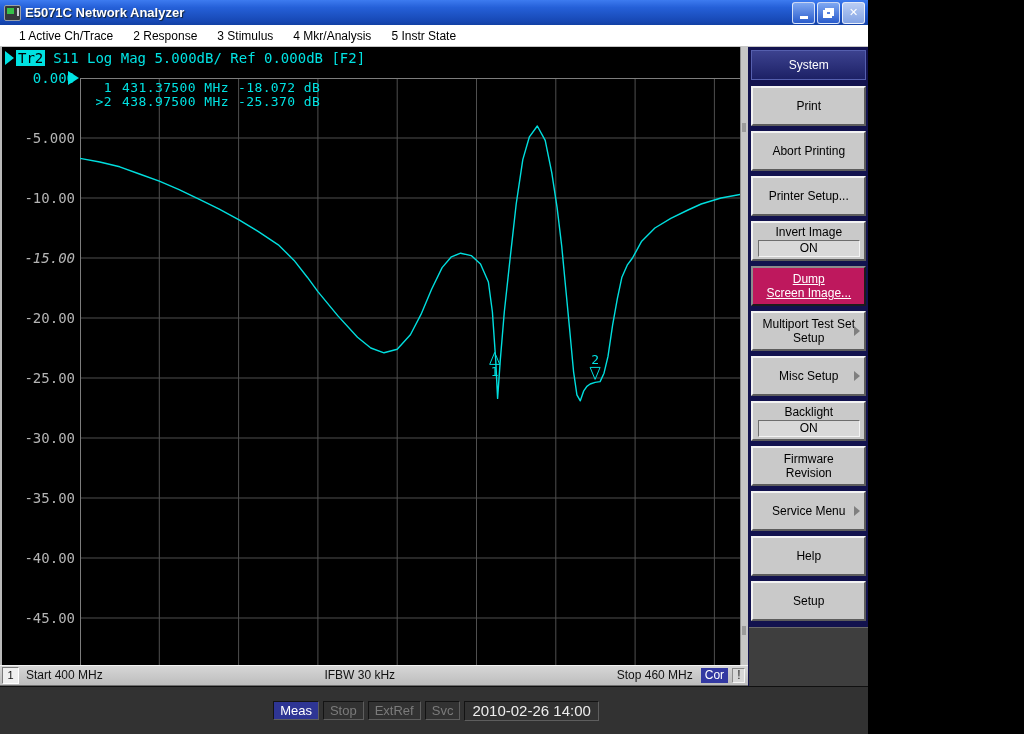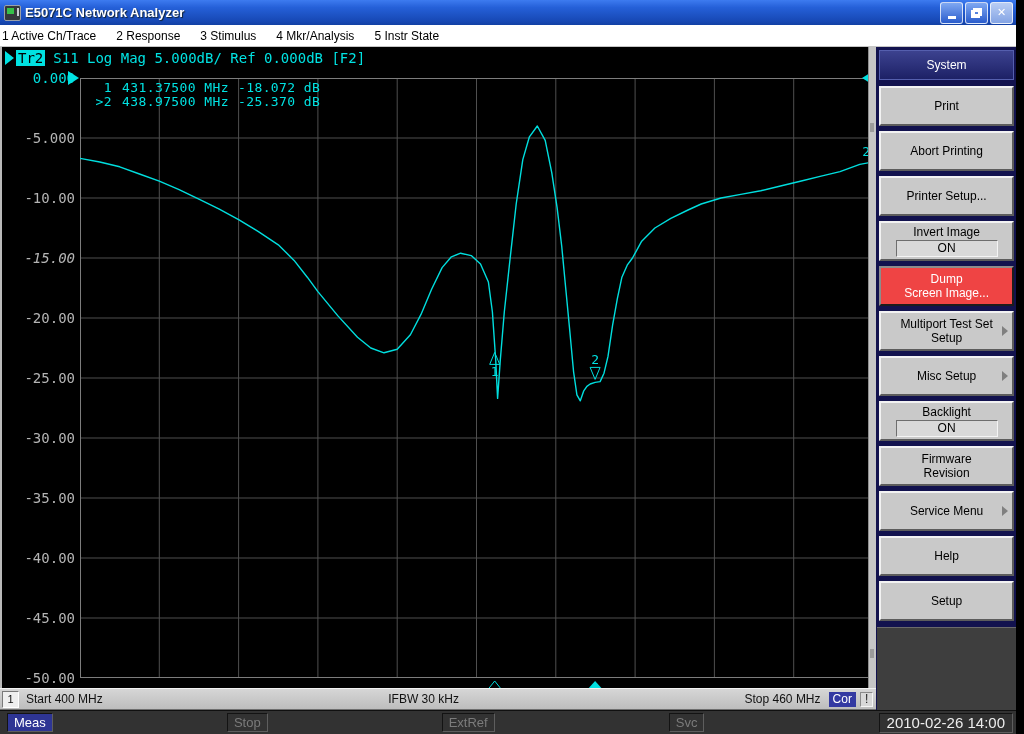--- a/index.html
+++ b/index.html
@@ -1,16 +1,16 @@
 <!DOCTYPE html>
 <html><head>
 <meta charset="utf-8">
 <style>
   html,body{margin:0;padding:0;background:#000;}
-  .window{width:1016px;height:734px;position:relative;overflow:hidden;
+  .window{width:868px;height:734px;position:relative;overflow:hidden;
           font-family:"Liberation Sans",sans-serif;display:flex;flex-direction:column;}
 
   
   .titlebar{height:25px;background:linear-gradient(#3d7bf0 0%,#2560d8 30%,#1748b4 85%,#1240a4 100%);
             display:flex;align-items:center;color:#fff;padding:0 3px 0 4px;flex:0 0 auto;}
   .app-icon{width:15px;height:14px;background:#35383c;border:1px solid #9aa0a8;border-radius:2px;
             margin-right:4px;position:relative;}
   .app-icon::before{content:"";position:absolute;left:2px;top:2px;width:7px;height:6px;background:#35c04a;}
   .app-icon::after{content:"";position:absolute;right:1px;top:2px;width:2px;height:8px;background:#c8ccd2;}
   .title-text{font-size:13px;font-weight:bold;text-shadow:1px 1px 1px #123;flex:1;}
@@ -19,21 +19,21 @@
         color:#fff;font-size:11px;line-height:1;}
   .wbtn.disabled{background:linear-gradient(#b9cdf4,#84a4e4);}
   .min-glyph{width:8px;height:3px;background:#fff;margin-top:9px;}
   .rest-glyph{position:relative;width:11px;height:10px;}
   .rest-glyph span{position:absolute;border:2px solid #fff;background:transparent;}
   .rest-glyph .b1{width:5px;height:4px;right:0;top:0;}
   .rest-glyph .b2{width:5px;height:4px;left:0;bottom:0;}
 
   
   .menubar{height:21px;background:#ffffff;border-bottom:1px solid #c6c6c6;display:flex;align-items:center;
-           padding-left:0;flex:0 0 auto;}
+           padding-left:17px;flex:0 0 auto;}
   .menu-item{font-size:12px;color:#000;padding:0 10px 0 2px;margin-right:8px;}
 
   
   .content{flex:1;display:flex;min-height:0;}
   .left-col{width:884px;display:flex;flex-direction:column;}
   .screen-row{height:645px;display:flex;}
   .graph-screen{position:relative;flex:1;background:#000;overflow:hidden;border-left:2px solid #b9b9b9;}
   .vstrip{width:7px;background:#c6c6c6;border-left:1px solid #8f8f8f;position:relative;}
   .vstrip::before,.vstrip::after{content:"";position:absolute;left:1px;width:4px;height:9px;background:#9b9b9b;}
   .vstrip::before{top:76px;} .vstrip::after{bottom:30px;}
@@ -72,30 +72,30 @@
               padding:0 4px;margin-right:3px;line-height:13px;color:#222;}
 
   
   .sidebar{width:140px;background:#12124e;display:flex;flex-direction:column;padding:0 0 0 1px;}
   .skey-header{height:28px;margin:3px 2px 6px 2px;background:linear-gradient(#3c428f,#1d2166);
                border:1px solid #555fae;color:#fff;display:flex;align-items:center;justify-content:center;
                font-size:12px;}
   .skey{height:36px;margin:0 2px 5px 2px;background:#c9c9c9;border:2px solid;
         border-color:#f2f2f2 #5c5c5c #5c5c5c #f2f2f2;display:flex;flex-direction:column;align-items:center;
         justify-content:center;font-size:12px;line-height:14px;color:#000;position:relative;text-align:center;}
-  .skey.pressed{background:#ef4444;color:#fff;border-color:#8c8c8c #1c1c1c #1c1c1c #8c8c8c;}
+  .skey.pressed{background:#be185d;color:#fff;border-color:#8c8c8c #1c1c1c #1c1c1c #8c8c8c;text-decoration:underline;}
   .skey .val{display:block;width:100px;background:#d9d9d9;border:1px solid;
              border-color:#6e6e6e #f4f4f4 #f4f4f4 #6e6e6e;margin-top:1px;line-height:15px;}
   .skey .arrow{position:absolute;right:4px;top:50%;margin-top:-5px;width:0;height:0;
                border-left:6px solid #7f7f7f;border-top:5px solid transparent;border-bottom:5px solid transparent;}
   .sidebar-filler{flex:1;background:#3e3e3e;border-top:1px solid #6a6a6a;margin-top:1px;}
 
   
   .status-bar{height:23px;background:#323232;border-top:1px solid #101010;display:flex;align-items:center;
-              justify-content:space-between;padding:0 3px;font-size:13px;flex:0 0 auto;}
+              justify-content:center;padding:12px 3px;font-size:13px;flex:0 0 auto;}
   .sb-cell{border:1px solid;border-color:#131313 #5e5e5e #5e5e5e #131313;padding:0 6px;margin-left:4px;
            line-height:17px;color:#7b7b7b;}
   .sb-cell.on{background:#2e3594;color:#fff;}
   .sb-date{border:1px solid;border-color:#131313 #5e5e5e #5e5e5e #131313;color:#ededed;font-size:15px;
            padding:0 7px;margin-left:4px;line-height:18px;}
 </style>
 </head>
 <body>
 
 <div class="window">

